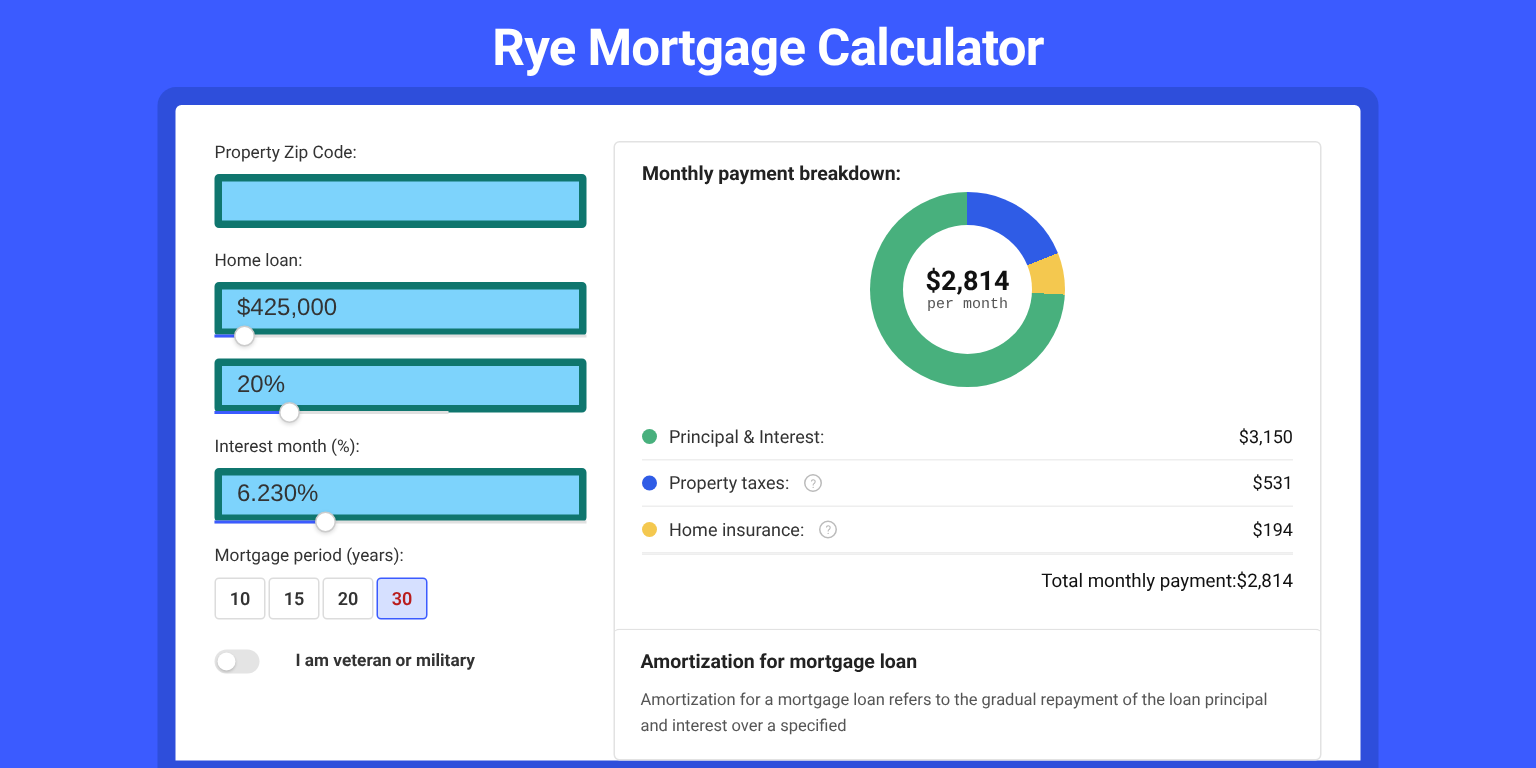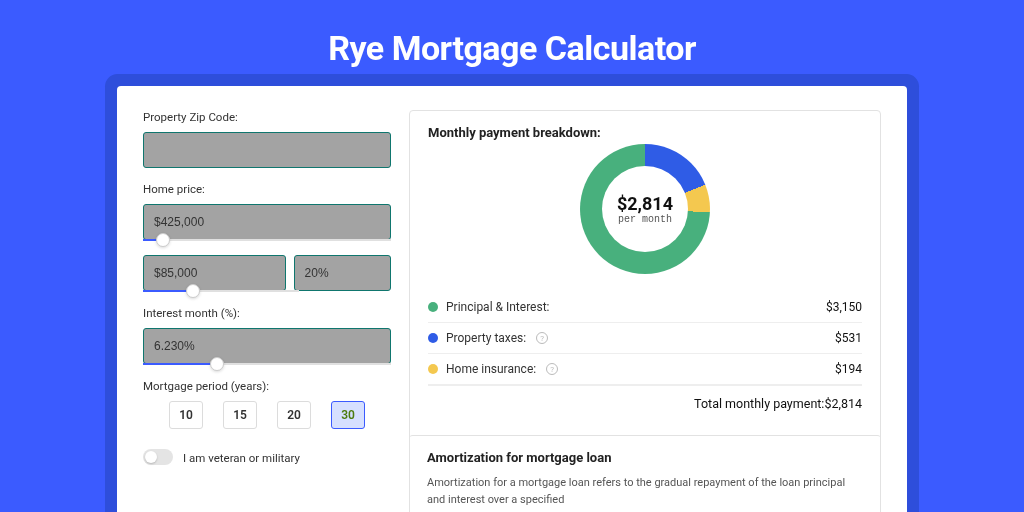--- a/index.html
+++ b/index.html
@@ -8,21 +8,21 @@
     background: #3B5BFF;
     width: 1024px;
     height: 512px;
     overflow: hidden;
   }
   .page-title {
     color: #fff;
     font-size: 34px;
     font-weight: 700;
     text-align: center;
-    padding: 28px 0 18px 0;
+    padding: 12px 0 18px 0;
     letter-spacing: -0.5px;
   }
   .card {
     background: #fff;
     width: 790px;
     margin: 0 auto;
     border-radius: 4px 4px 0 0;
     display: flex;
     padding: 24px 26px 0 26px;
     min-height: 420px;
@@ -42,27 +42,27 @@
   }
   .field-label {
     font-size: 11.5px;
     color: #333;
     margin-bottom: 8px;
     display: block;
   }
   .text-input {
     width: 100%;
     height: 36px;
-    border: 1px solid #0f766e;
+    border: 5px solid #0f766e;
     border-radius: 3px;
     padding: 0 10px;
-    font-size: 12px;
+    font-size: 16px;
     color: #333;
     margin-bottom: 14px;
-    background: #a3a3a3;
+    background: #7dd3fc;
   }
   .slider-wrap { position: relative; margin-top: -14px; margin-bottom: 14px; }
   .slider-track {
     height: 2px;
     background: #e0e0e0;
   }
   .slider-fill {
     height: 2px;
     background: #3B5BFF;
     position: absolute;
@@ -74,37 +74,37 @@
     background: #fff;
     border: 1px solid #ccc;
     border-radius: 50%;
     position: absolute;
     top: -6px;
     box-shadow: 0 1px 3px rgba(0,0,0,0.15);
   }
   .dp-row { display: flex; gap: 8px; }
   .dp-row .text-input:first-child { flex: 1.6; }
   .dp-row .text-input:last-child { flex: 1; }
-  .period-row { display: flex; gap: 20px; margin-bottom: 20px; justify-content: center; }
+  .period-row { display: flex; gap: 2px; margin-bottom: 20px; }
   .period-btn {
     width: 34px; height: 28px;
     border: 1px solid #dcdcdc;
     border-radius: 3px;
     background: #fff;
     font-size: 12px;
     color: #333;
     font-weight: 600;
     display: flex; align-items: center; justify-content: center;
   }
   .period-btn.active {
     background: #D6E0FF;
     border-color: #3B5BFF;
-    color: #4d7c0f;
-  }
-  .toggle-row { display: flex; align-items: flex-end; gap: 10px; }
+    color: #b91c1c;
+  }
+  .toggle-row { display: flex; align-items: flex-start; gap: 24px; font-weight: bold; }
   .toggle {
     width: 30px; height: 16px;
     background: #e4e4e4;
     border-radius: 10px;
     position: relative;
   }
   .toggle::after {
     content: "";
     position: absolute;
     left: 2px; top: 2px;
@@ -211,30 +211,29 @@
 
 <h1 class="page-title">Rye Mortgage Calculator</h1>
 
 <div class="card">
 
   <div class="left-col">
 
     <label class="field-label">Property Zip Code:</label>
     <input class="text-input" value="" style="">
 
-    <label class="field-label">Home price:</label>
+    <label class="field-label">Home loan:</label>
     <input class="text-input" style="margin-bottom: 0px;" value="$425,000">
     <div class="slider-wrap" style="margin-top:-1px;">
       <div class="slider-track"></div>
       <div class="slider-fill" style="width:8%"></div>
       <div class="slider-thumb" style="left:calc(8% - 7px)"></div>
     </div>
 
     <div class="dp-row">
-      <input class="text-input" style="margin-bottom: 0px;" value="$85,000">
       <input class="text-input" style="margin-bottom: 0px;" value="20%">
     </div>
     <div class="slider-wrap" style="margin-top:-1px; width:63%;">
       <div class="slider-track"></div>
       <div class="slider-fill" style="width:32%"></div>
       <div class="slider-thumb" style="left:calc(32% - 7px)"></div>
     </div>
 
     <label class="field-label">Interest month (%):</label>
     <input class="text-input" style="margin-bottom: 0px;" value="6.230%">

